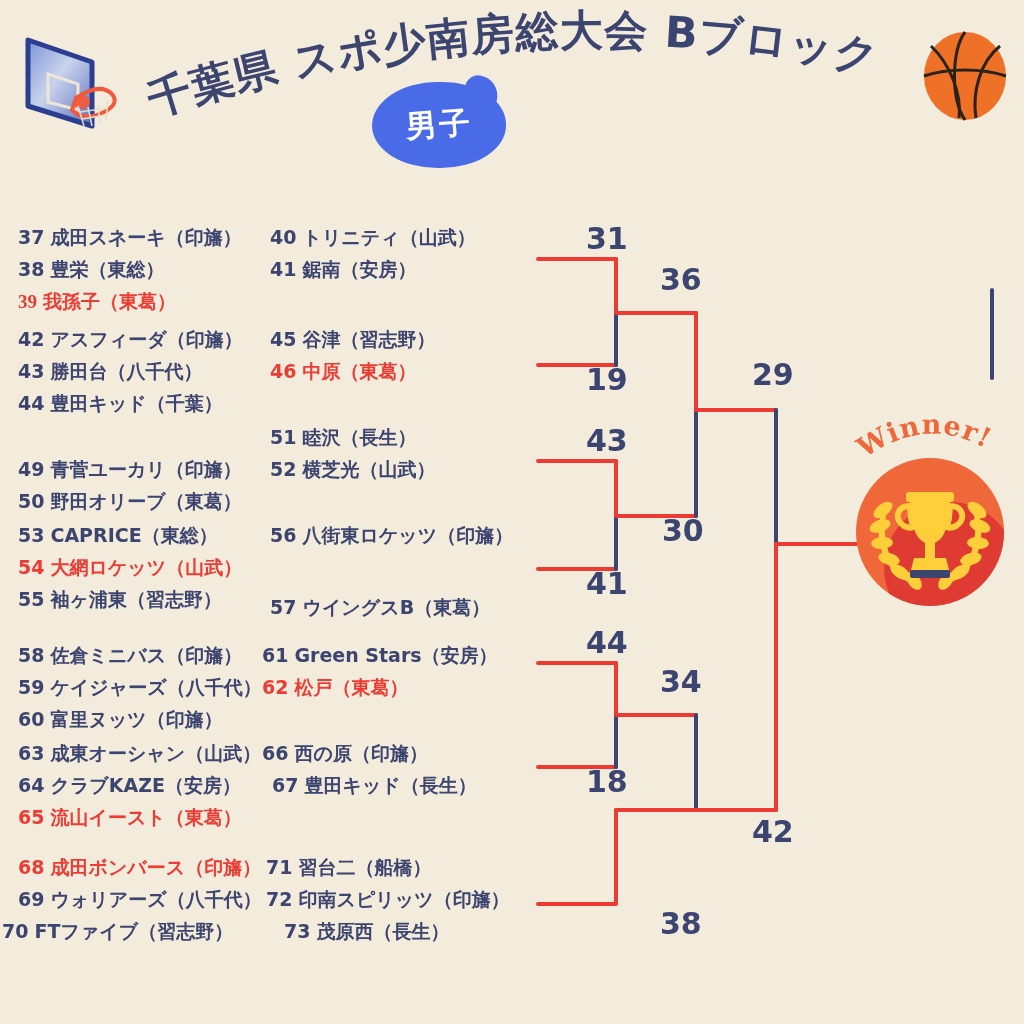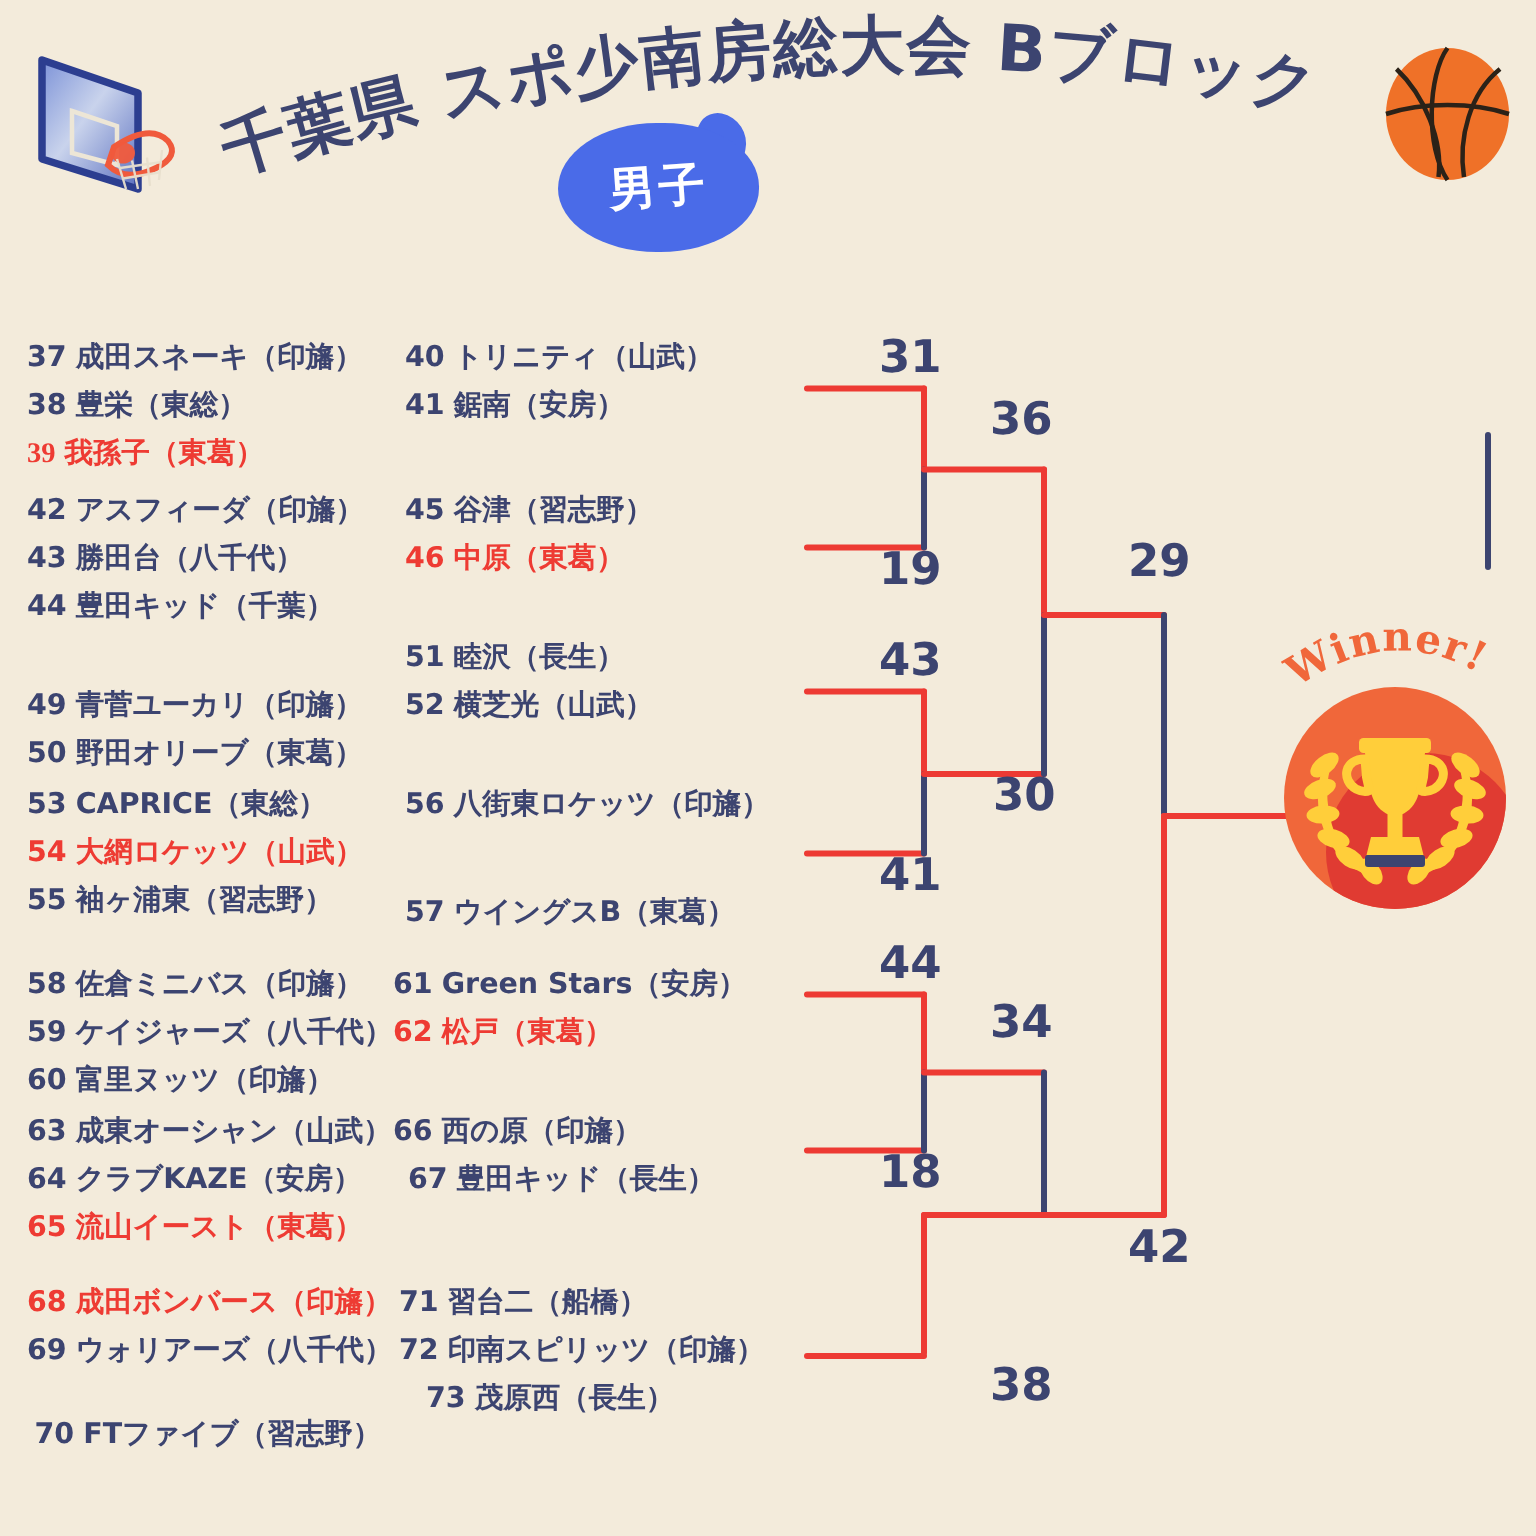--- a/index.html
+++ b/index.html
@@ -158,21 +158,21 @@
   <div class="entry" style="left:18px;top:643px;"><span class="num">58</span><span>佐倉ミニバス（印旛）</span></div>
   <div class="entry" style="left:18px;top:675px;"><span class="num">59</span><span>ケイジャーズ（八千代）</span></div>
   <div class="entry" style="left:18px;top:707px;"><span class="num">60</span><span>富里ヌッツ（印旛）</span></div>
 
   <div class="entry" style="left:18px;top:741px;"><span class="num">63</span><span>成東オーシャン（山武）</span></div>
   <div class="entry" style="left:18px;top:773px;"><span class="num">64</span><span>クラブKAZE（安房）</span></div>
   <div class="entry red" style="left:18px;top:805px;"><span class="num">65</span><span>流山イースト（東葛）</span></div>
 
   <div class="entry red" style="left:18px;top:855px;"><span class="num">68</span><span>成田ボンバース（印旛）</span></div>
   <div class="entry" style="left:18px;top:887px;"><span class="num">69</span><span>ウォリアーズ（八千代）</span></div>
-  <div class="entry" style="left:23px;top:919px;margin-top:24px;"><span class="num">70</span><span>FTファイブ（習志野）</span></div>
+  <div class="entry" style="left:2px;top:919px;"><span class="num">70</span><span>FTファイブ（習志野）</span></div>
 
   <div class="entry" style="left:270px;top:225px;"><span class="num">40</span><span>トリニティ（山武）</span></div>
   <div class="entry" style="left:270px;top:257px;"><span class="num">41</span><span>鋸南（安房）</span></div>
 
   <div class="entry" style="left:270px;top:327px;"><span class="num">45</span><span>谷津（習志野）</span></div>
   <div class="entry red" style="left:270px;top:359px;"><span class="num">46</span><span>中原（東葛）</span></div>
 
   <div class="entry" style="left:270px;top:425px;"><span class="num">51</span><span>睦沢（長生）</span></div>
   <div class="entry" style="left:270px;top:457px;"><span class="num">52</span><span>横芝光（山武）</span></div>
 

